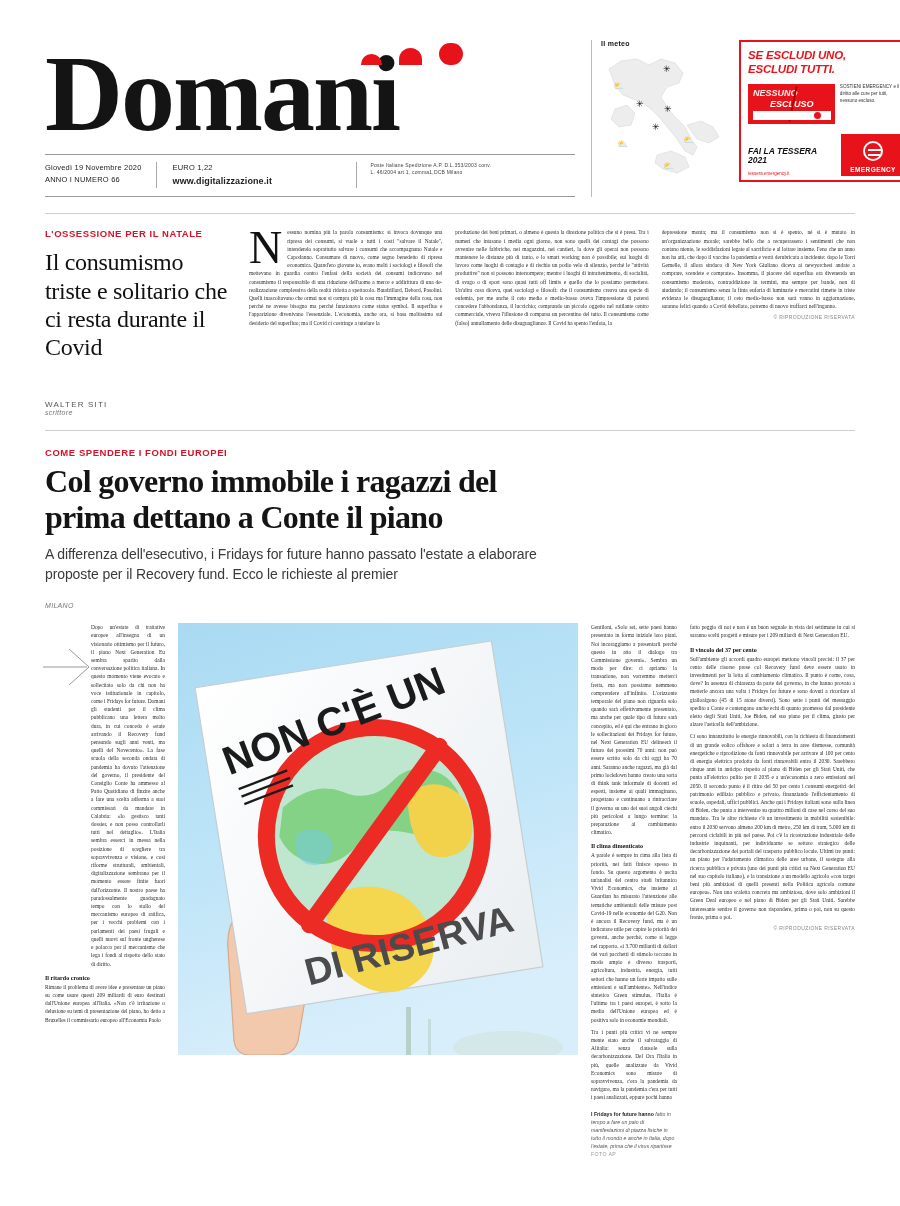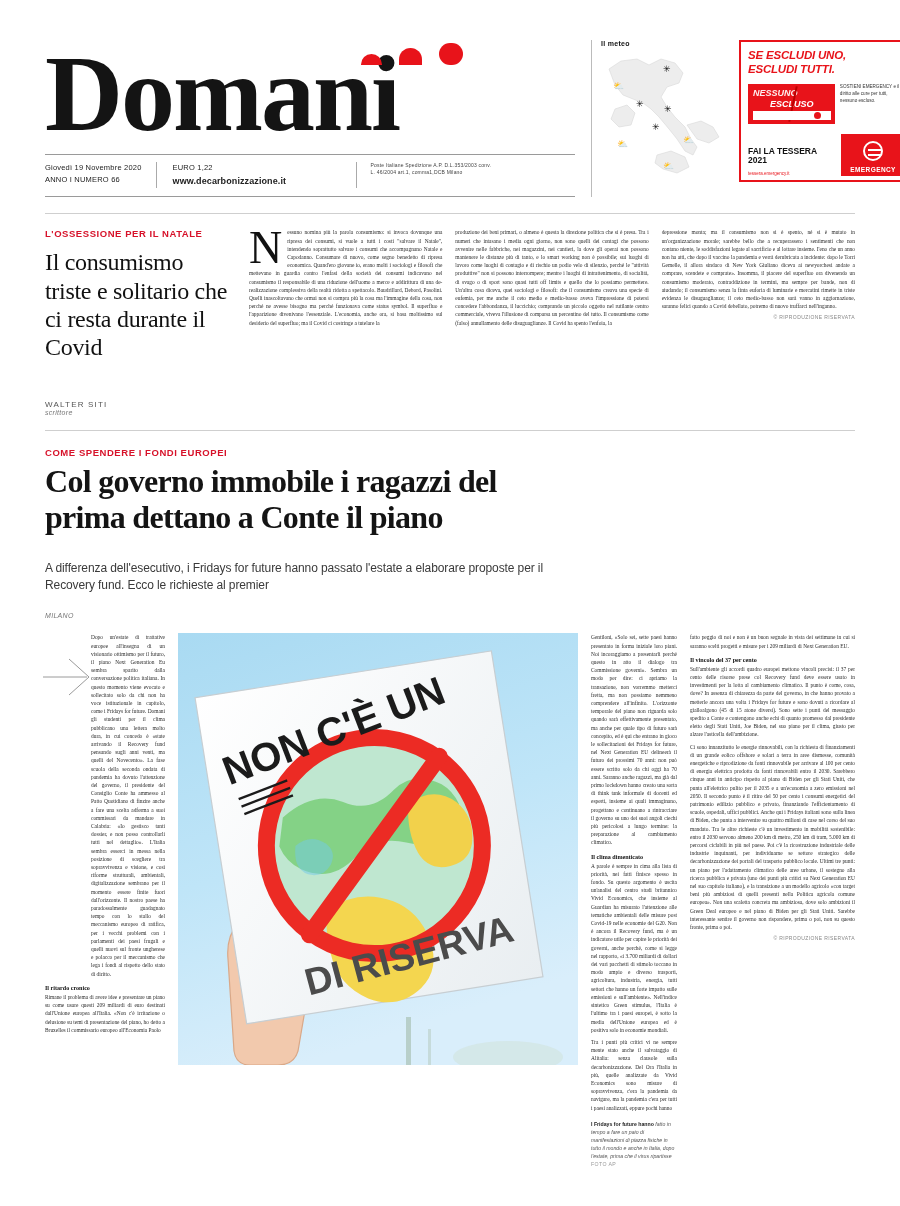--- a/index.html
+++ b/index.html
@@ -48,21 +48,21 @@
   .ad-head { font-family:"Liberation Sans", sans-serif; font-style:italic; font-weight:700; font-size:11.5px; line-height:1.22; color:#e8131a; letter-spacing:-.2px; }
   .ad-mid { display:flex; margin-top:8px; gap:5px; }
   .ad-badge { width:88px; height:40px; background:#e8131a; position:relative; overflow:hidden; }
   .ad-badge .t1 { position:absolute; top:4px; left:5px; font-family:"Liberation Sans",sans-serif; font-weight:700; font-style:italic; font-size:9px; color:#fff; opacity:.92; }
   .ad-badge .t2 { position:absolute; top:15px; left:22px; font-family:"Liberation Sans",sans-serif; font-weight:700; font-style:italic; font-size:9px; color:#fff; }
   .ad-badge .wh { position:absolute; bottom:4px; left:5px; width:78px; height:9px; background:#fff; }
   .ad-badge .wh:after { content:""; position:absolute; right:10px; top:1px; width:7px; height:7px; border-radius:50%; background:#e8131a; }
   .ad-badge .stroke { position:absolute; top:2px; left:44px; width:2px; height:36px; background:#b00; transform:rotate(12deg); }
   .ad-body { font-family:"Liberation Sans", sans-serif; font-size:4.6px; line-height:1.5; color:#333; width:66px; }
   .ad-bot { display:flex; margin-top:10px; align-items:flex-end; gap:6px; }
-  .ad-tessera { font-family:"Liberation Sans",sans-serif; font-weight:700; font-size:8.5px; line-height:1.15; color:#111; }
+  .ad-tessera { font-family:"Liberation Sans",sans-serif; font-weight:700; font-style:italic; font-size:8.5px; line-height:1.15; color:#111; }
   .ad-site { font-family:"Liberation Sans",sans-serif; font-size:4.5px; color:#e8131a; margin-top:5px; }
   .ad-logo { width:66px; height:42px; background:#e8131a; position:relative; }
   .ad-logo .ring { position:absolute; left:50%; top:7px; transform:translateX(-50%); width:20px; height:20px; border:2px solid #fff; border-radius:50%; }
   .ad-logo .ring:before{ content:""; position:absolute; left:3px; top:6px; width:13px; height:2px; background:#fff;}
   .ad-logo .ring:after{ content:""; position:absolute; left:3px; top:11px; width:13px; height:2px; background:#fff;}
   .ad-logo .lt { position:absolute; bottom:3px; left:0; right:0; text-align:center; font-family:"Liberation Sans",sans-serif; font-weight:700; font-size:6.5px; color:#fff; letter-spacing:.4px; }
 
   
   .kicker { font-family:"Liberation Sans", sans-serif; font-weight:700; font-size:9.5px; letter-spacing:.55px; color:#d7122a; text-transform:uppercase; }
   .byline-name { font-family:"Liberation Sans", sans-serif; font-size:8px; letter-spacing:1.2px; color:#555; text-transform:uppercase;margin-top:25px; }
@@ -80,21 +80,21 @@
   .ed-cols { flex:1; display:flex; gap:13px; }
   .ed-col { flex:1; }
   .dropcap { float:left; font-size:46px; line-height:36px; padding:2px 5px 0 0; font-weight:400; }
 
   
   .main-rule { border-top:1px solid #cfcfcf; margin:14px 45px 0 45px; }
   .main { padding:16px 45px 0 45px; }
   .main-top { display:flex; gap:18px; }
   .main-head { flex:0 0 500px; }
   .main-title { font-weight:700; font-size:32px; line-height:1.14; letter-spacing:-.7px; margin-top:5px; color:#141414; }
-  .main-stand { font-family:"Liberation Sans", sans-serif; font-size:12px; line-height:1.45; color:#3a3a3a; margin-top:24px; letter-spacing:-.1px; }
+  .main-stand { font-family:"Liberation Sans", sans-serif; font-size:14px; line-height:1.45; color:#3a3a3a; margin-top:8px; letter-spacing:-.1px; }
   .main-byline { margin-top:18px; }
   .main-right { flex:1; }
 
   .main-body { display:flex; gap:13px; margin-top:14px; align-items:flex-start; }
   .col-a { flex:0 0 120px; position:relative; }
   .col-photo { flex:0 0 400px; }
   .col-c { flex:0 0 86px; }
   .col-d { flex:1; }
 
   .arrow { position:absolute; left:-2px; top:24px; width:50px; height:40px; }
@@ -121,21 +121,21 @@
         </div>
       </div>
       <div class="mast-rule"></div>
       <div class="mast-info">
         <div class="mi-col c1">
           <div class="ln">Giovedì 19 Novembre 2020</div>
           <div class="ln">ANNO I  NUMERO 66</div>
         </div>
         <div class="mi-col c2">
           <div class="ln">EURO 1,22</div>
-          <div class="ln mi-url">www.decarbonizzazione.it</div>
+          <div class="ln mi-url">www.digitalizzazione.it</div>
         </div>
         <div class="mi-col c3">Poste Italiane Spedizione A.P. D.L.353/2003 conv. L. 46/2004 art.1, comma1,DCB Milano</div>
       </div>
       <div class="mast-rule2"></div>
     </div>
 
     <div class="mast-right">
 
       <div class="meteo">
         <div class="meteo-title">Il meteo</div>

